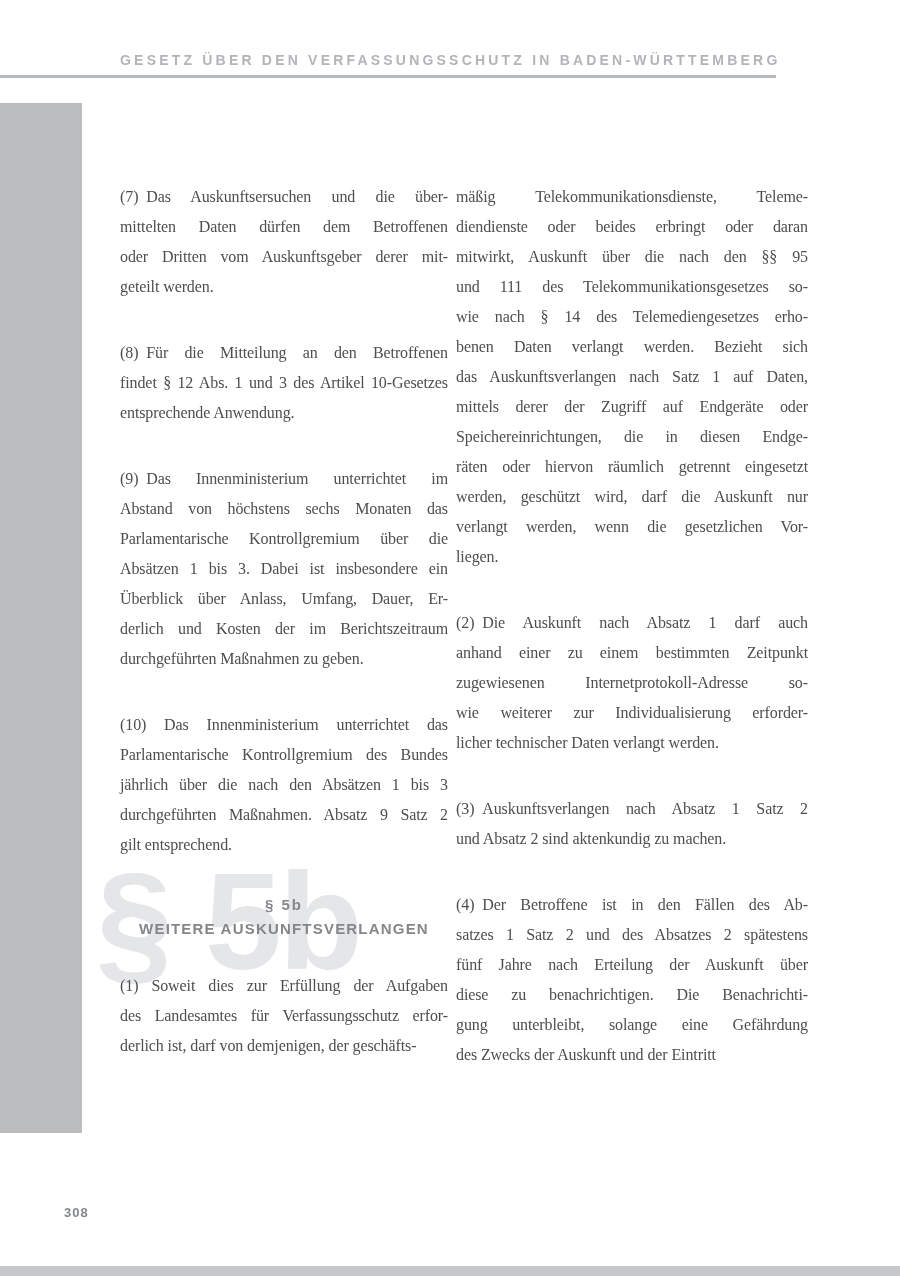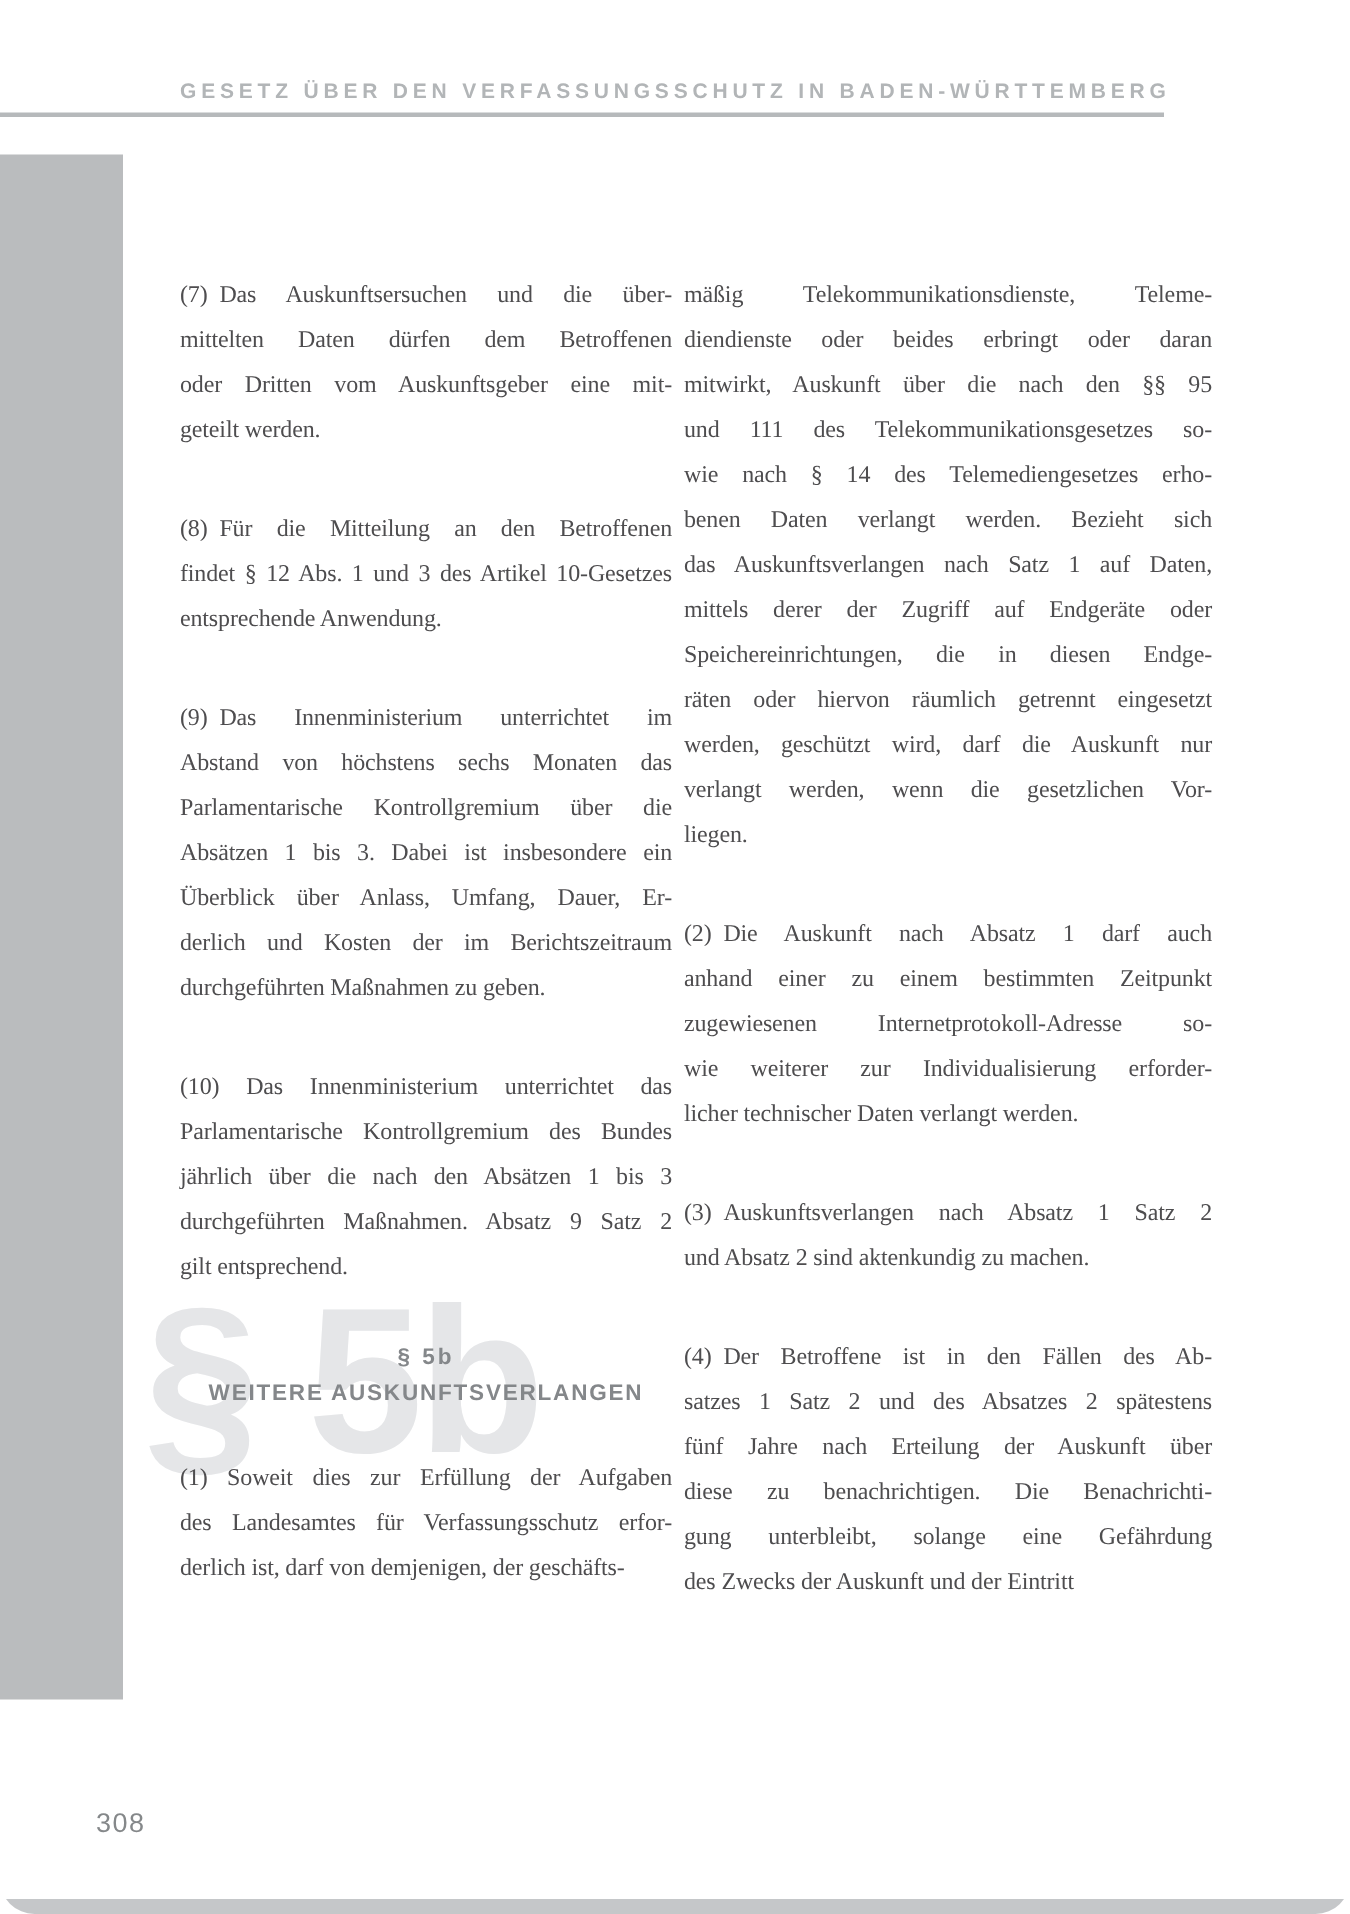--- a/index.html
+++ b/index.html
@@ -4,21 +4,20 @@
 <style>
   * { margin: 0; padding: 0; box-sizing: border-box; }
   html, body { background: #ffffff; }
   .page {
     position: relative;
     width: 900px;
     height: 1276px;
     background: #ffffff;
     font-family: "Liberation Serif", serif;
     overflow: hidden;
-    border-radius: 23px;
   }
   .header-title {
     position: absolute;
     top: 52px;
     left: 120px;
     font-family: "Liberation Sans", sans-serif;
     font-weight: bold;
     font-size: 14px;
     letter-spacing: 3.2px;
     color: #b2b5b7;
@@ -78,22 +77,22 @@
     color: #84878a;
     text-align: center;
   }
   .sec-number { font-size: 15px; letter-spacing: 2px; margin-bottom: 7px; }
   .sec-title  { font-size: 15px; letter-spacing: 1.2px; white-space: nowrap; }
   .page-number {
     position: absolute;
     top: 1205px;
     left: 64px;
     font-family: "Liberation Sans", sans-serif;
-    font-weight: normal;
-    font-size: 18px;
+    font-weight: bold;
+    font-size: 13px;
     color: #85888a;
     letter-spacing: 1px;
   }
   .bottom-strip {
     position: absolute;
     bottom: 0;
     left: 0;
     width: 100%;
     height: 10px;
     background: #c5c7c9;
@@ -111,21 +110,21 @@
 
   <div class="sidebar-strip"></div>
 
   <div class="watermark">§ 5b</div>
 
   <div class="columns">
     <div class="col col-left" id="col-left">
         <div class="para">
           <div class="line">(7) Das Auskunftsersuchen und die über-</div>
           <div class="line">mittelten Daten dürfen dem Betroffenen</div>
-          <div class="line">oder Dritten vom Auskunftsgeber eine mit-</div>
+          <div class="line">oder Dritten vom Auskunftsgeber derer mit-</div>
           <div class="line last">geteilt werden.</div>
         </div>
         <div class="para">
           <div class="line">(8) Für die Mitteilung an den Betroffenen</div>
           <div class="line">findet § 12 Abs. 1 und 3 des Artikel 10-Gesetzes</div>
           <div class="line last">entsprechende Anwendung.</div>
         </div>
         <div class="para">
           <div class="line">(9) Das Innenministerium unterrichtet im</div>
           <div class="line">Abstand von höchstens sechs Monaten das</div>

